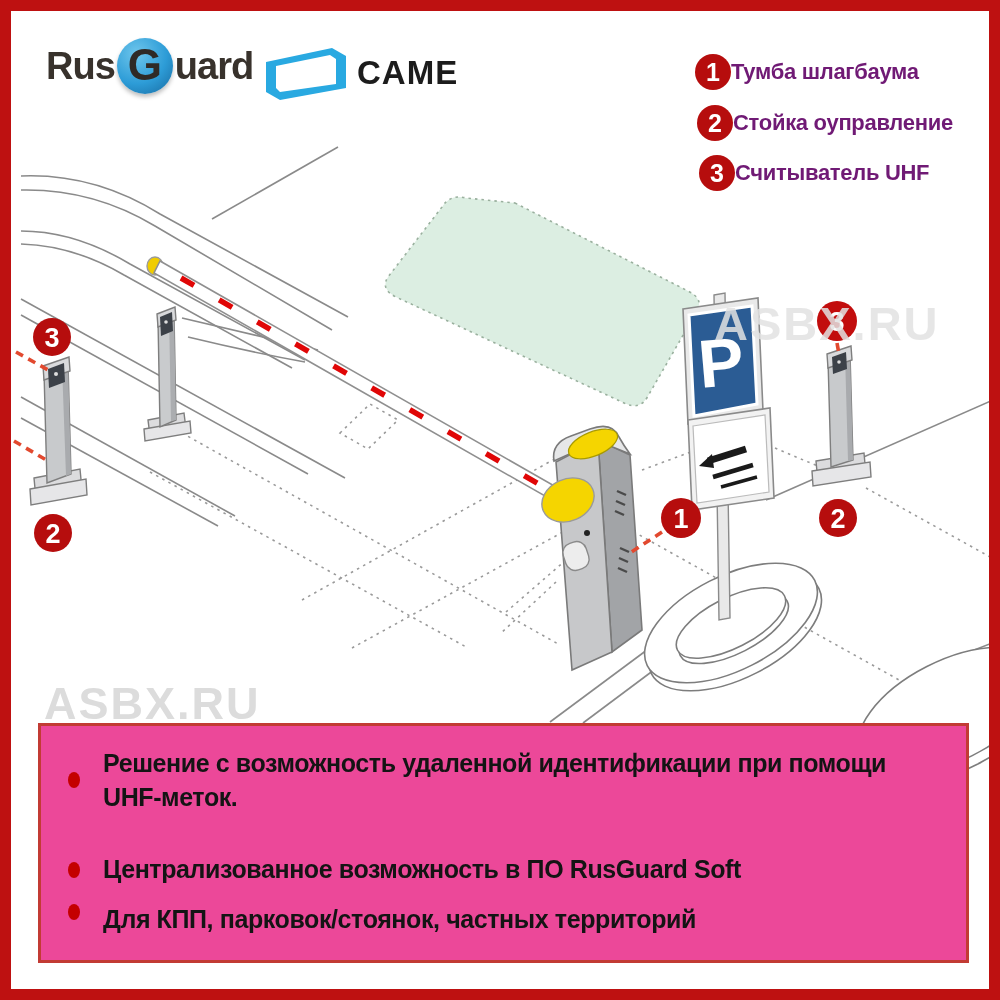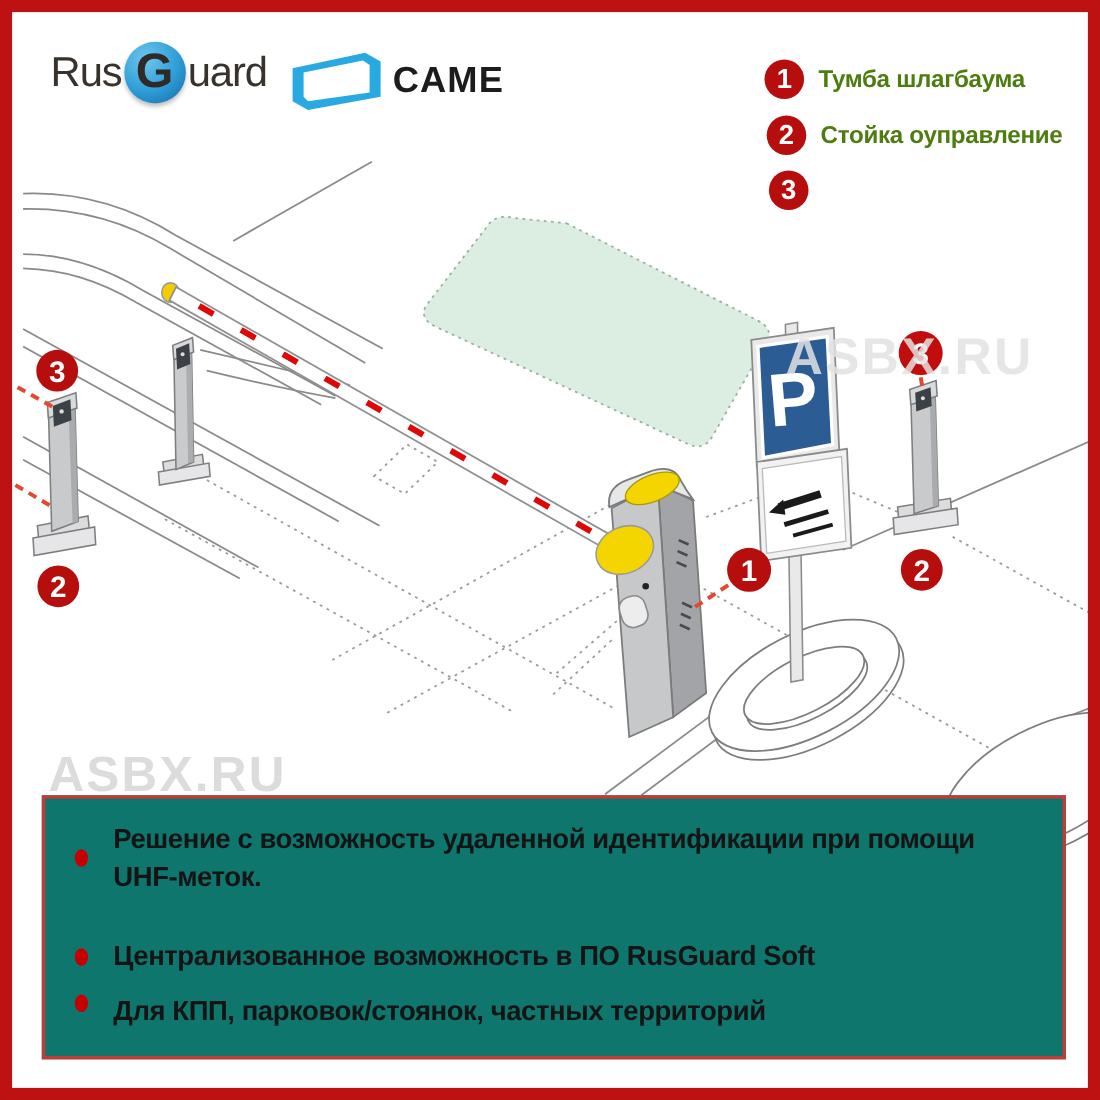--- a/index.html
+++ b/index.html
@@ -3,51 +3,51 @@
 <meta charset="utf-8">
 <style>
   * { margin:0; padding:0; box-sizing:border-box; }
   html,body { background:#fff; }
   body { font-family:"Liberation Sans", sans-serif; }
   .frame { position:relative; width:1000px; height:1000px; background:#fff; overflow:hidden; }
   .border-overlay { position:absolute; inset:0; border:11px solid #be1111; z-index:40; pointer-events:none; }
 
   
   .rusguard-logo { position:absolute; left:46px; top:36px; height:60px; display:flex; align-items:center; z-index:10; }
-  .rusguard-logo .wordpart { font-size:38px; font-weight:400; color:#38322c; letter-spacing:-1px; }
+  .rusguard-logo .wordpart { font-size:38px; font-weight:700; color:#38322c; letter-spacing:-1px; }
   .g-circle { display:inline-block; width:56px; height:56px; margin:0 2px; border-radius:50%;
               background:radial-gradient(circle at 35% 28%, #6ec6ec, #2d9cd7 55%, #17699f 100%);
               color:#2f2a26; font-size:44px; font-weight:700; text-align:center; line-height:54px;
               box-shadow:0 3px 4px rgba(0,0,0,0.25); }
   .came-logo { position:absolute; left:264px; top:44px; height:58px; display:flex; align-items:center; z-index:10; }
   .came-text { font-size:33px; font-weight:700; color:#1c1c1c; letter-spacing:1px; margin-left:9px; }
 
   
   .legend { position:absolute; left:0; top:0; z-index:10; }
   .legend-row { position:absolute; display:flex; align-items:center; }
   .legend-row.r0 { left:695px; top:54px; }
   .legend-row.r1 { left:697px; top:105px; }
   .legend-row.r2 { left:699px; top:155px; }
   .num-badge { width:36px; height:36px; border-radius:50%; background:#b60d0d; color:#fff;
                font-size:25px; font-weight:700; text-align:center; line-height:36px; flex:0 0 36px; }
-  .legend-label { margin-left:13px; font-size:22px; font-weight:600; color:#4d7c0f; letter-spacing:-0.3px; white-space:nowrap; }
+  .legend-label { font-size:22px; font-weight:600; color:#701a75; letter-spacing:-0.3px; white-space:nowrap; }
 
   
   .watermark { font-weight:700; letter-spacing:2px; position:absolute; z-index:6; pointer-events:none; }
   .wm-bottom-left { left:44px; top:678px; font-size:45px; color:#dcdcdc; }
   .wm-top-right { left:714px; top:296px; font-size:47px; color:rgba(226,226,226,0.85); }
 
   
   .diagram-svg { position:absolute; left:0; top:0; width:1000px; height:1000px; z-index:2; }
   .callout-num { font:700 27px "Liberation Sans", sans-serif; fill:#ffffff; text-anchor:middle; }
   .p-letter { font:700 68px "Liberation Sans", sans-serif; fill:#ffffff; text-anchor:middle; }
 
   
   .notes-box { position:absolute; left:38px; top:723px; width:931px; height:240px;
-               border:3px solid #c23b34; background:#0f766e; z-index:8; }
+               border:3px solid #c23b34; background:#ec4899; z-index:8; }
   .note-bullet { position:absolute; width:12px; height:16px; border-radius:50%; background:#c40000; left:27px; }
   .nb0 { top:46px; } .nb1 { top:136px; } .nb2 { top:178px; }
   .note-text { position:absolute; left:62px; font-size:25px; font-weight:700; color:#141414;
                letter-spacing:-0.4px; line-height:34px; max-width:838px; }
   .nt0 { top:20px; } .nt1 { top:126px; } .nt2 { top:176px; }
 </style>
 </head>
 <body>
 
 <div class="frame">
@@ -225,20 +225,21 @@
     <div class="legend-row r0">
       <span class="num-badge">1</span>
       <span class="legend-label">Тумба шлагбаума</span>
     </div>
     <div class="legend-row r1">
       <span class="num-badge">2</span>
       <span class="legend-label">Стойка оуправление</span>
     </div>
     <div class="legend-row r2">
       <span class="num-badge">3</span>
+      <span class="legend-label">Считыватель UHF</span>
     </div>
   </div>
 
   <div class="notes-box">
     <span class="note-bullet nb0"></span>
     <div class="note-text nt0">Решение с возможность удаленной идентификации при помощи UHF-меток.</div>
     <span class="note-bullet nb1"></span>
     <div class="note-text nt1">Централизованное возможность в ПО RusGuard  Soft</div>
     <span class="note-bullet nb2"></span>
     <div class="note-text nt2">Для КПП, парковок/стоянок, частных территорий</div>

